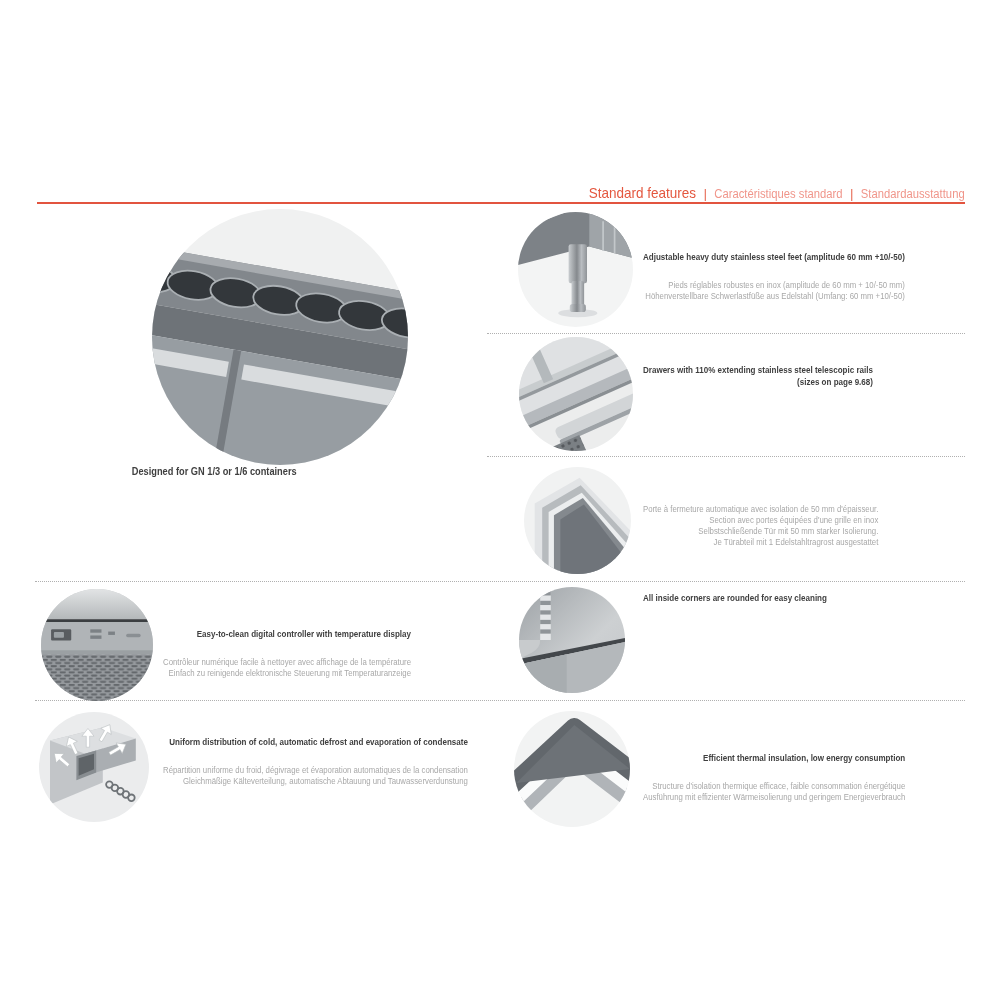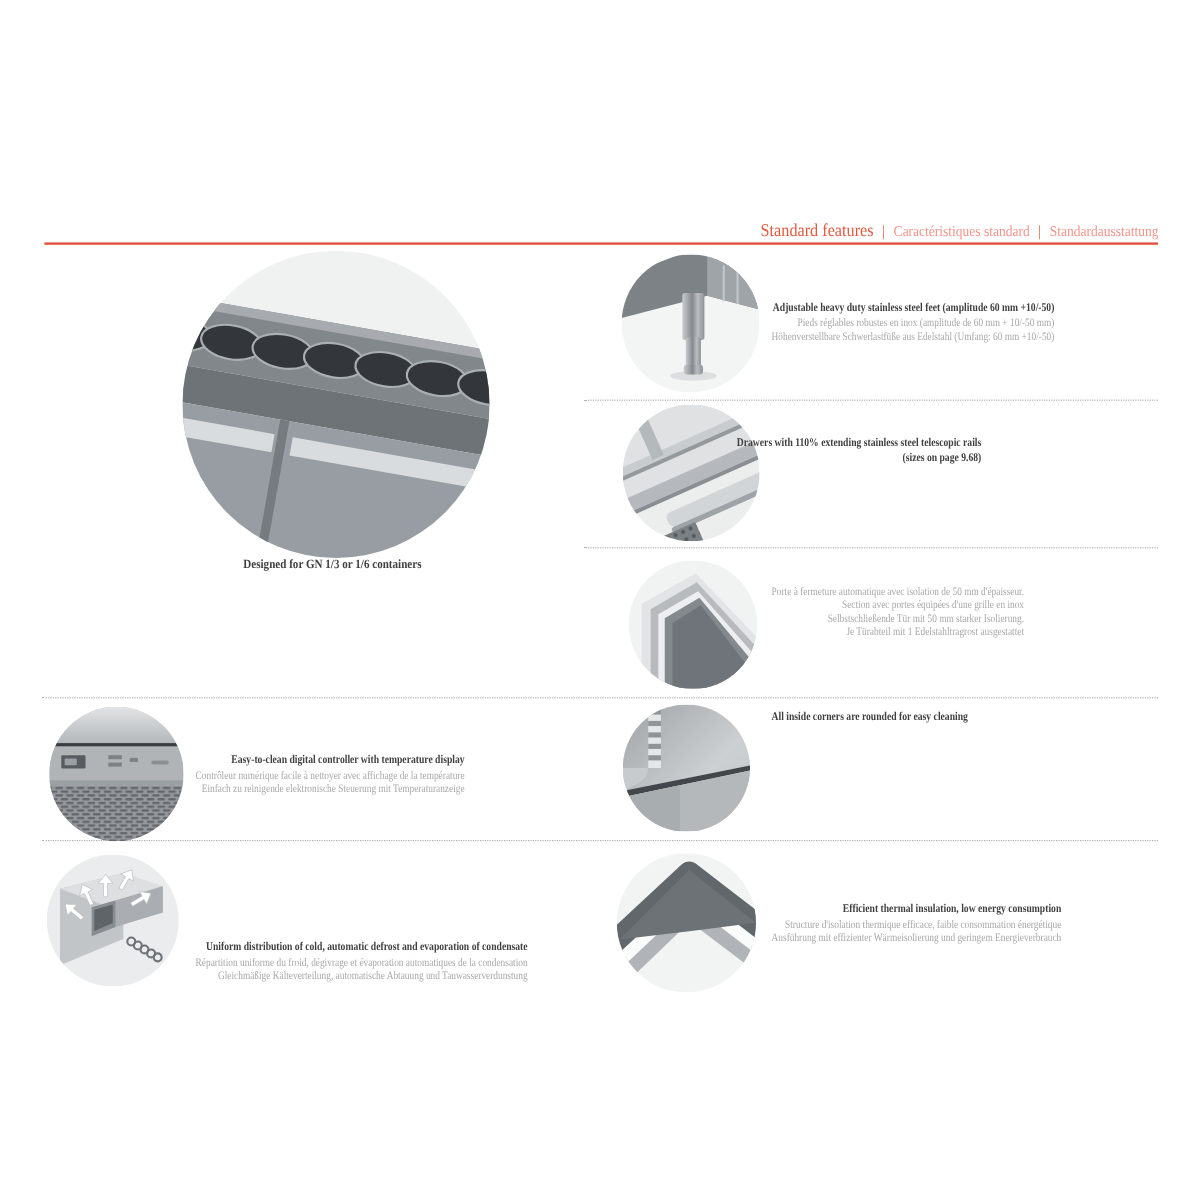--- a/index.html
+++ b/index.html
@@ -1,43 +1,43 @@
 <!DOCTYPE html>
 <html><head>
 <meta charset="utf-8">
 <style>
   html,body{margin:0;padding:0;background:#fff;}
   .page{position:relative;width:1000px;height:985px;background:#fff;
-        font-family:Liberation Serif, serif;overflow:hidden;}
+        font-family:Liberation Sans, sans-serif;overflow:hidden;}
 
   
   .hdr{position:absolute;top:184px;right:35px;white-space:nowrap;
        transform:scaleX(0.9);transform-origin:100% 50%;}
   .hdr .en{font-size:15px;color:#e4573f;}
   .hdr .sep{font-size:13px;color:#e4573f;margin:0 4px;}
   .hdr .lt{font-size:12.5px;color:#f0958a;}
   .redline{position:absolute;left:37px;top:202px;width:928px;height:2px;background:#e2543f;}
 
   
   .dots{position:absolute;height:0;border-top:1px dotted #b0b0b0;}
 
   
   .circle{position:absolute;border-radius:50%;overflow:hidden;z-index:1;}
   .circle svg{display:block;width:100%;height:100%;}
 
   
   .feat{position:absolute;z-index:3;text-align:right;}
   .tl > div{font-size:9.8px;font-weight:bold;color:#3f3f3f;line-height:12px;
             white-space:nowrap;transform:scaleX(0.82);transform-origin:0 0;}
-  .sl{margin-top:2px;}
+  .sl{margin-top:16px;}
   .sl > div{font-size:9.5px;color:#a8a8a8;line-height:11px;
             white-space:nowrap;transform:scaleX(0.82);transform-origin:0 0;}
 
   
-  .cap{position:absolute;left:112px;top:465px;width:330px;text-align:center;z-index:3;}
+  .cap{position:absolute;left:112px;top:465px;width:330px;text-align:left;z-index:3;}
   .cap .tl > div{font-size:10.5px;transform:scaleX(0.88);transform-origin:50% 0;}
   .cap .sl > div{transform:scaleX(0.88);transform-origin:50% 0;}
 </style>
 </head>
 <body>
 
 <div class="page">
 
   <div class="hdr">
     <span class="en">Standard features</span>
@@ -124,21 +124,21 @@
         <rect x="-25" y="32" width="150" height="3" fill="#94999d"></rect>
         <rect x="-25" y="48" width="150" height="10" fill="#b5b9bd"></rect>
         <rect x="-25" y="58" width="150" height="3" fill="#8a8f93"></rect>
         <rect x="20" y="70" width="130" height="11" rx="4" fill="#d2d5d7"></rect>
         <rect x="20" y="81" width="130" height="4" rx="2" fill="#9ea3a7"></rect>
         <rect x="-32" y="84" width="70" height="55" fill="url(#perf)"></rect>
         <rect x="28" y="-30" width="9" height="60" fill="#b4b9bc"></rect>
       </g>
     </svg>
   </div>
-  <div class="feat" style="left:614px;top:364px">
+  <div class="feat" style="left:643px;top:364px">
     <div class="tl">
         <div>Drawers with 110% extending stainless steel telescopic rails</div>
         <div>(sizes on page 9.68)</div>
       </div>
   </div>
   <div class="dots" style="left:487px;top:456px;width:478px"></div>
 
   <div class="circle" style="left:524px;top:467px;width:107px;height:107px">
     <svg viewBox="0 0 100 100">
       <rect width="100" height="100" fill="#f1f2f2"></rect>
@@ -250,21 +250,21 @@
       </g>
       <g fill="#ffffff" stroke="#b9bdc0" stroke-width="0.5">
         <use href="#arw" transform="translate(40,32) rotate(-90)"></use>
         <use href="#arw" transform="translate(52,24) rotate(-60)"></use>
         <use href="#arw" transform="translate(62,34) rotate(-30)"></use>
         <use href="#arw" transform="translate(30,40) rotate(-115)"></use>
         <use href="#arw" transform="translate(24,52) rotate(-140)"></use>
       </g>
     </svg>
   </div>
-  <div class="feat" style="left:163px;top:784px">
+  <div class="feat" style="left:163px;top:736px">
     <div class="tl">
         <div>Uniform distribution of cold, automatic defrost and evaporation of condensate</div>
       </div>
     <div class="sl">
         <div>Répartition uniforme du froid, dégivrage et évaporation automatiques de la condensation</div>
         <div>Gleichmäßige Kälteverteilung, automatische Abtauung und Tauwasserverdunstung</div>
       </div>
   </div>
 
   <div class="circle" style="left:514px;top:711px;width:116px;height:116px">

